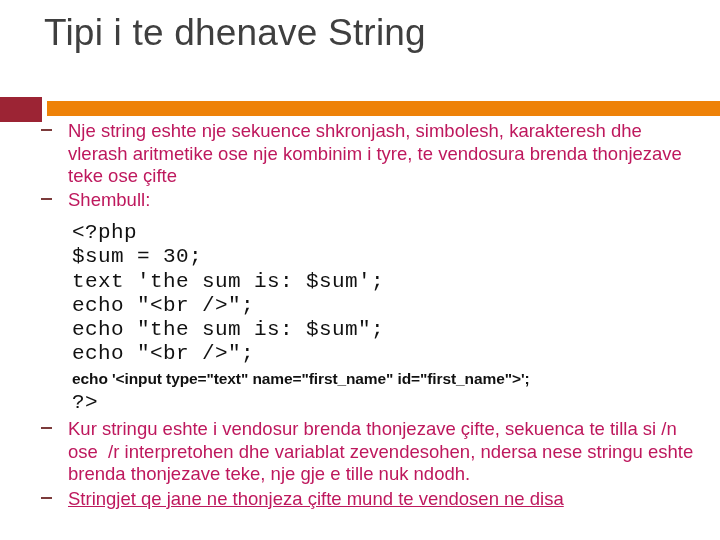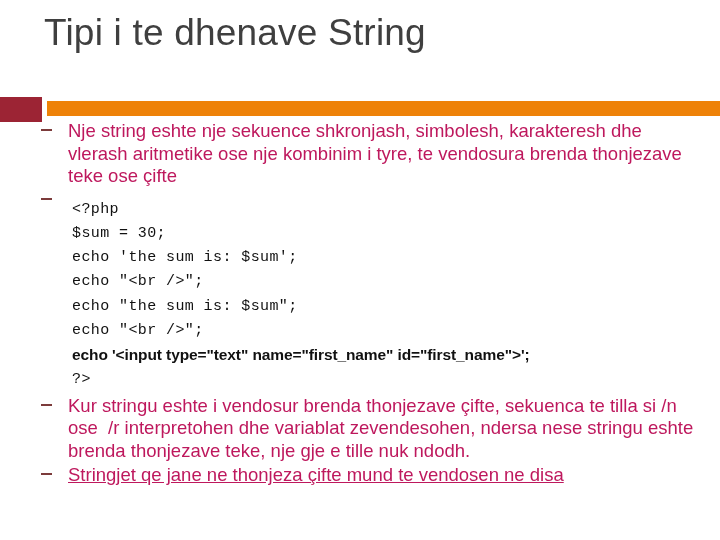--- a/index.html
+++ b/index.html
@@ -105,21 +105,21 @@
   .b3 { margin-top: 3px; }
   .b4 { margin-top: 2px; text-decoration: underline; }
 
   
   .code-block {
     margin: 10px 0 0 0;
     padding: 0 0 0 72px;
   }
   .code-line {
     font-family: "Liberation Mono", "DejaVu Sans Mono", monospace;
-    font-size: 15px;
+    font-size: 21px;
     line-height: 24.3px;
     color: #111111;
     white-space: pre;
     letter-spacing: 0.4px;
   }
   .code-line.sans {
     font-family: "Liberation Sans", sans-serif;
     font-size: 15.5px;
     font-weight: 700;
     letter-spacing: -0.1px;
@@ -141,26 +141,27 @@
 
   <div class="body-area">
 
     <div class="bullet b1">
       <span class="dash"></span>
       <span class="bullet-text">Nje string eshte nje sekuence shkronjash, simbolesh, karakteresh dhe vlerash aritmetike ose nje kombinim i tyre, te vendosura brenda thonjezave teke ose çifte</span>
     </div>
 
     <div class="bullet b2">
       <span class="dash"></span>
+      <span class="bullet-text">Shembull:</span>
     </div>
 
     <div class="code-block">
       <div class="code-line">&lt;?php</div>
       <div class="code-line">$sum = 30;</div>
-      <div class="code-line">echo 'the sum is: $sum';</div>
+      <div class="code-line">text 'the sum is: $sum';</div>
       <div class="code-line">echo "&lt;br /&gt;";</div>
       <div class="code-line">echo "the sum is: $sum";</div>
       <div class="code-line">echo "&lt;br /&gt;";</div>
       <div class="code-line sans">echo '&lt;input type="text" name="first_name" id="first_name"&gt;';</div>
       <div class="code-line">?&gt;</div>
     </div>
 
     <div class="bullet b3">
       <span class="dash"></span>
       <span class="bullet-text">Kur stringu eshte i vendosur brenda thonjezave çifte, sekuenca te tilla si /n  ose  /r interpretohen dhe variablat zevendesohen, ndersa nese stringu eshte brenda thonjezave teke, nje gje e tille nuk ndodh.</span>

